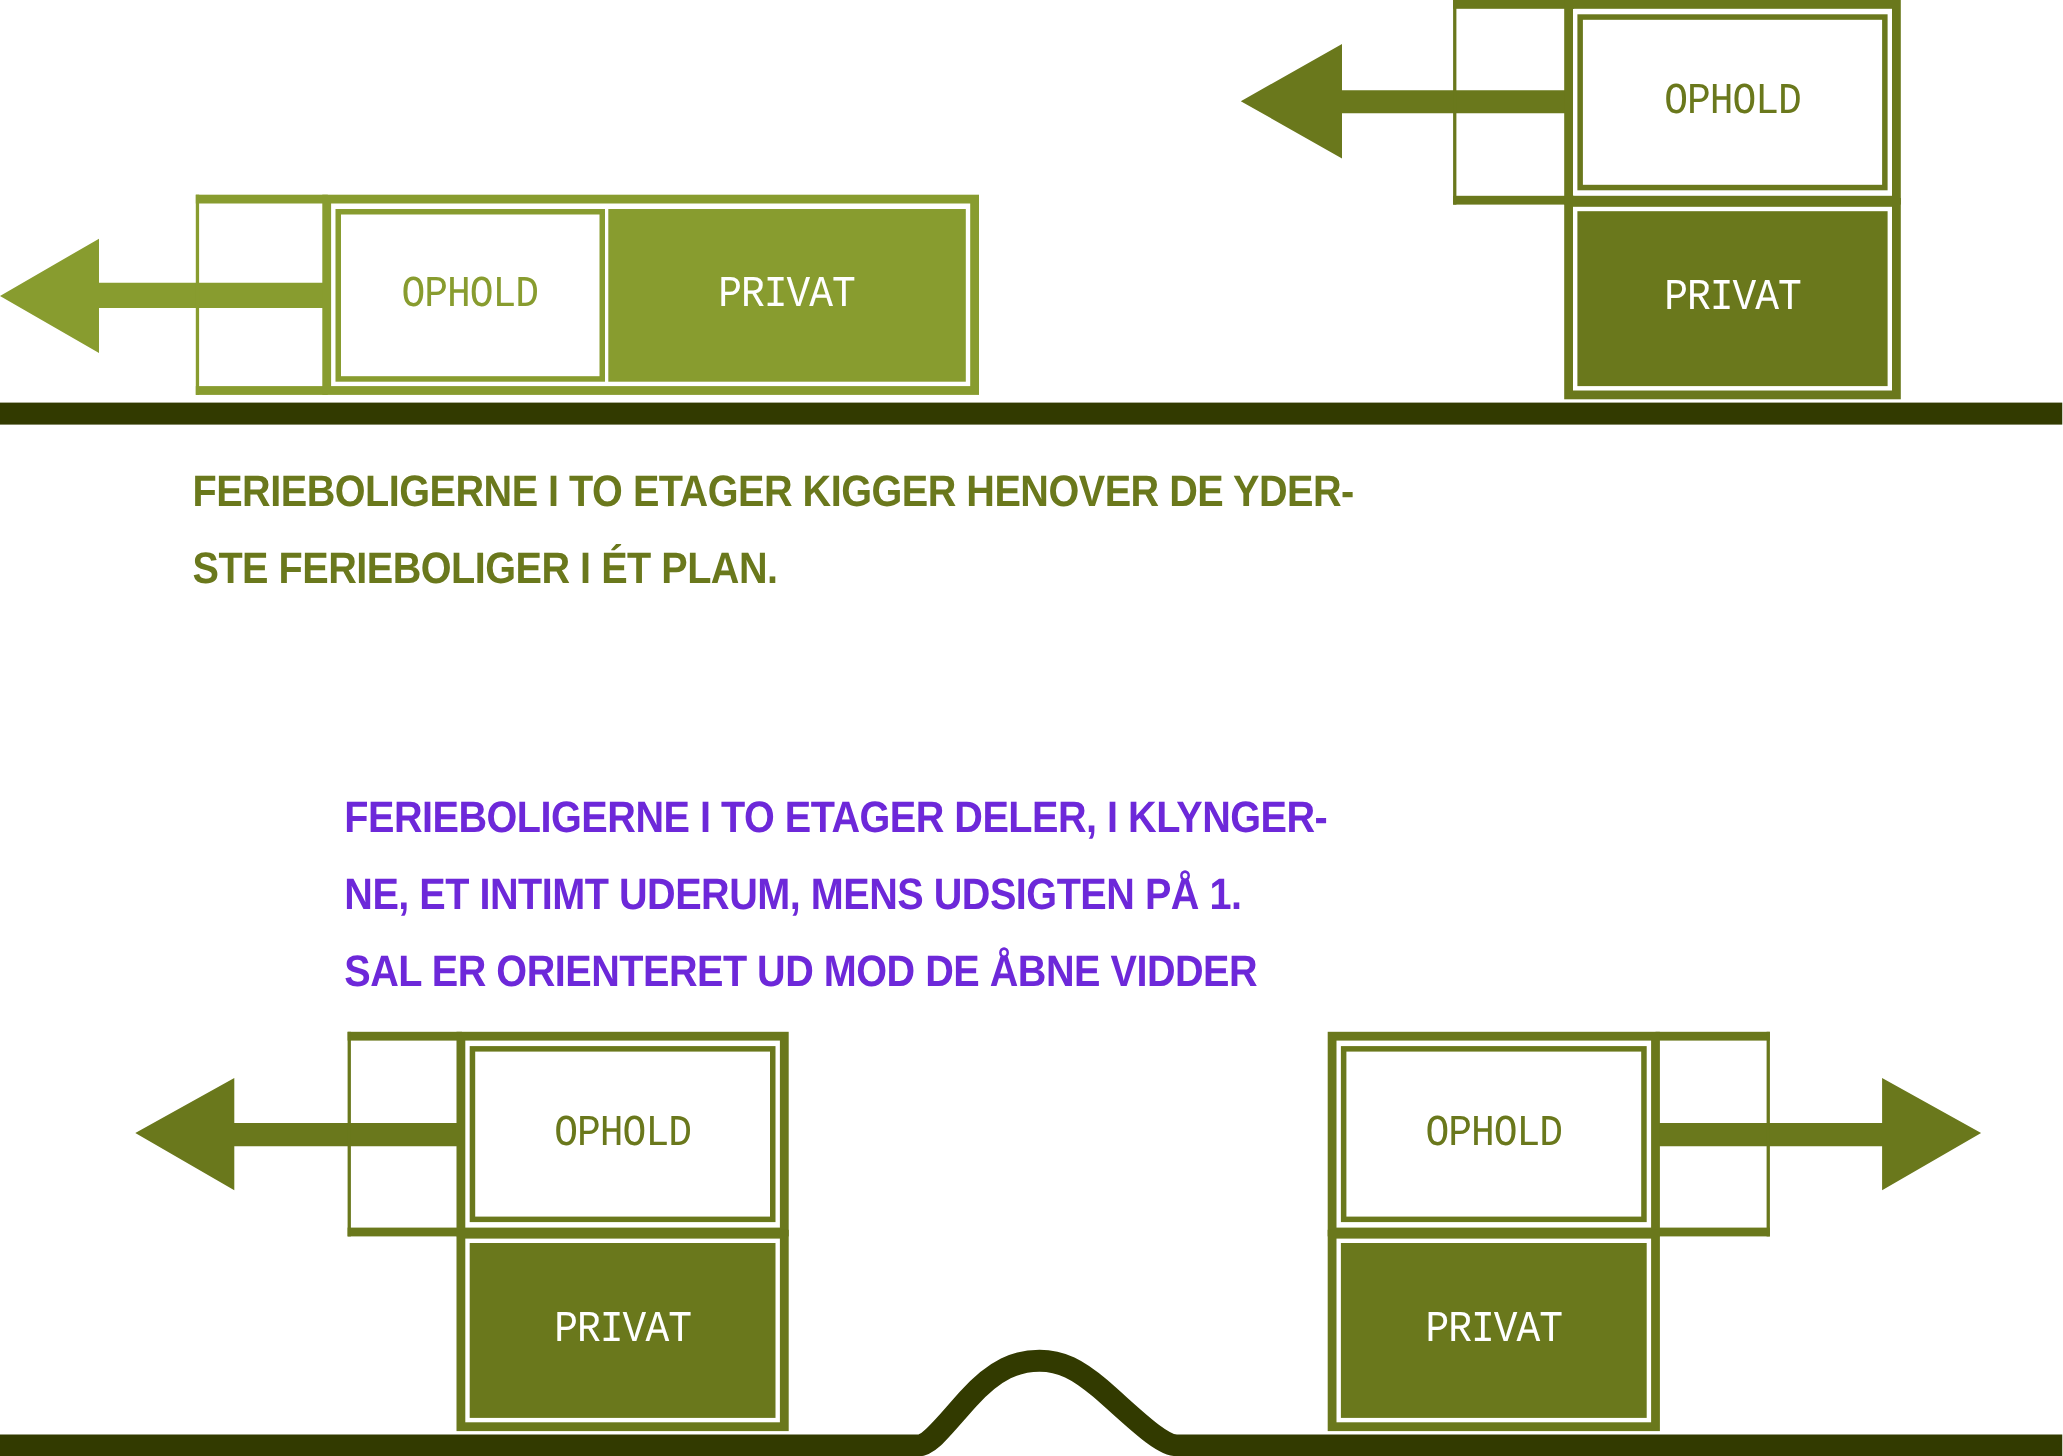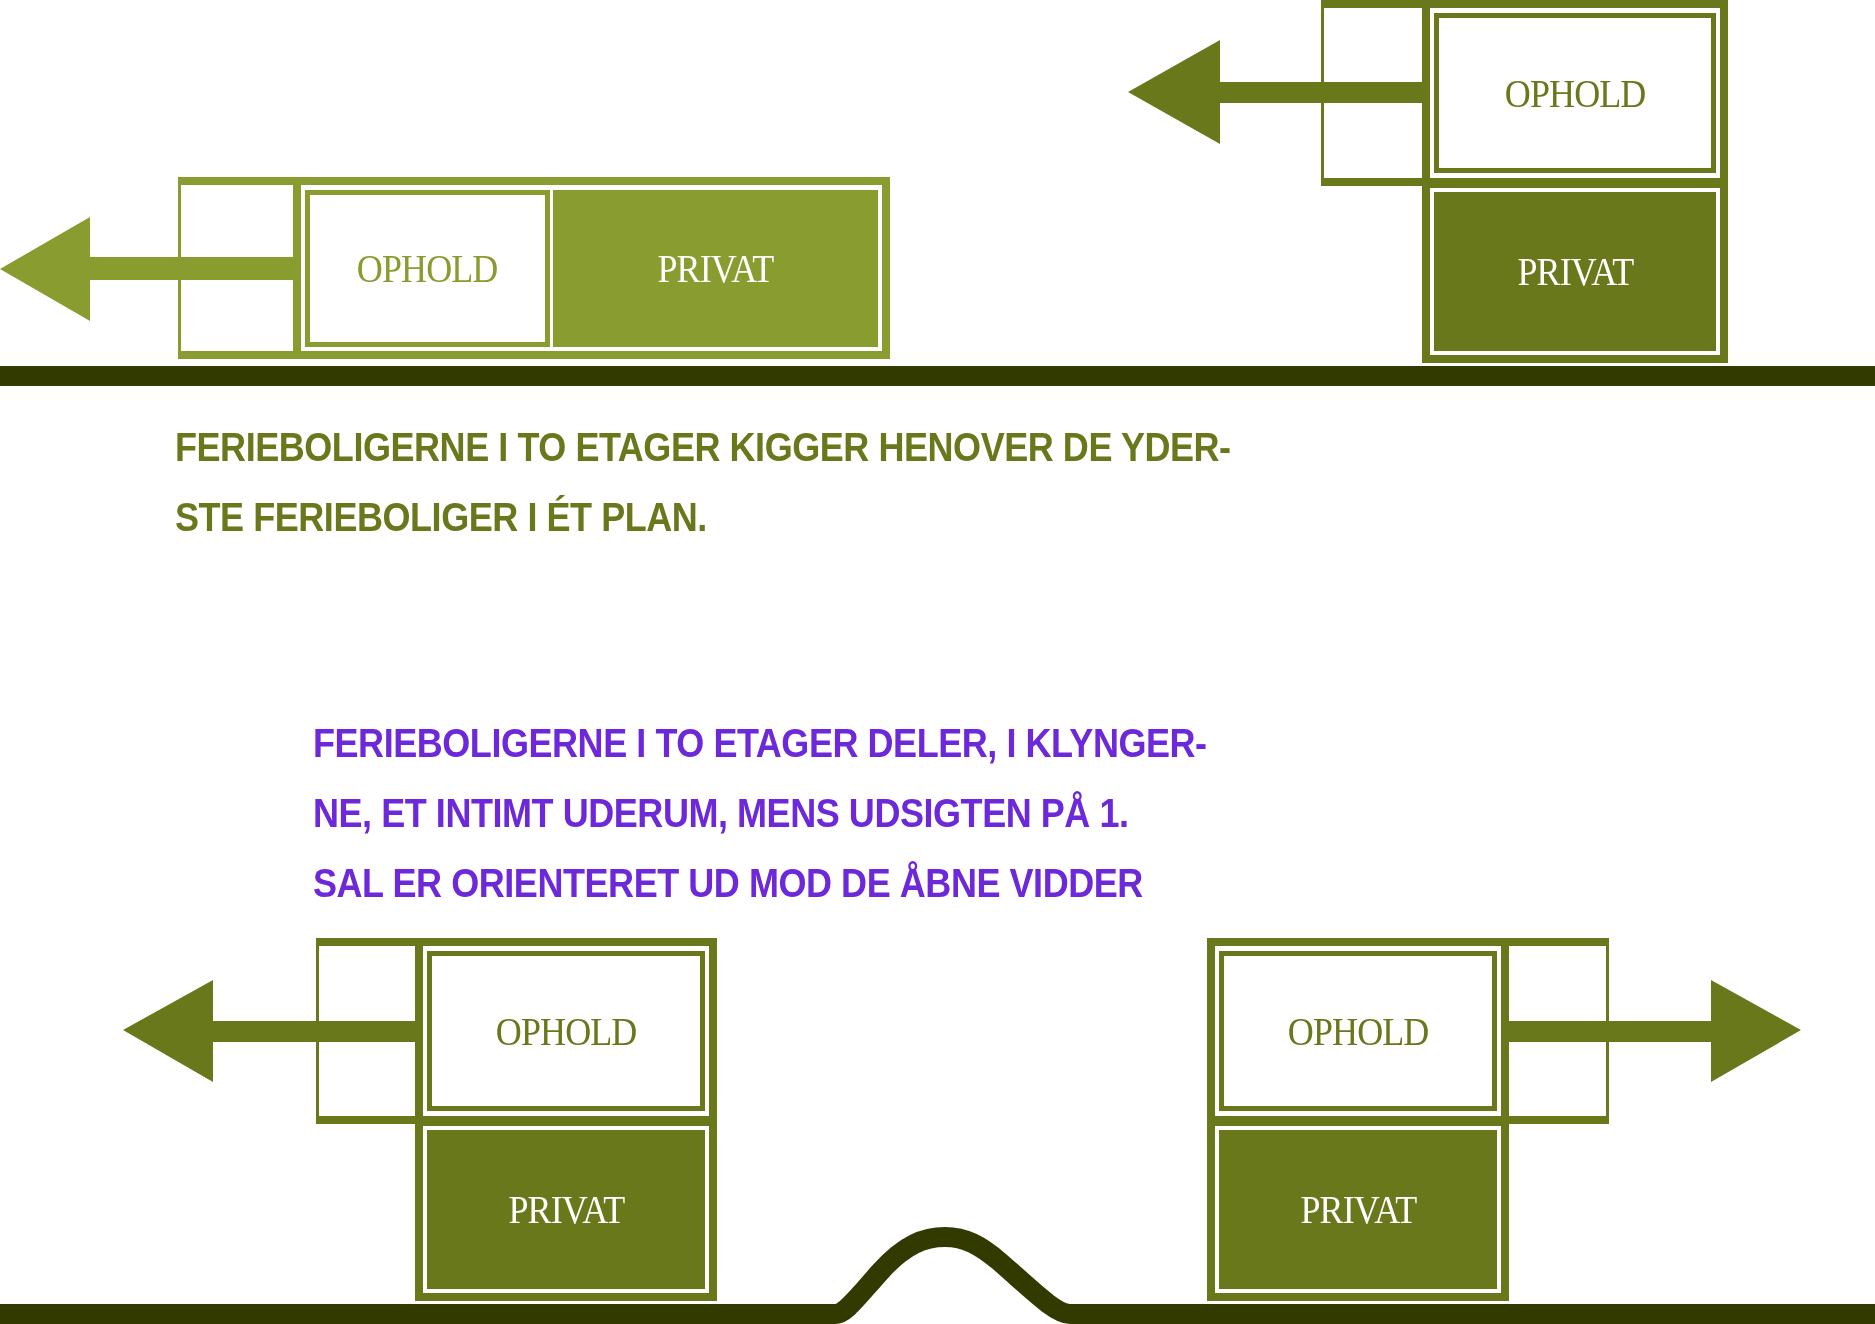--- a/index.html
+++ b/index.html
@@ -1,20 +1,20 @@
 <!DOCTYPE html>
 <html><head>
 <meta charset="utf-8">
 <style>
   html, body { margin: 0; padding: 0; background: #ffffff; }
   body { width: 1875px; height: 1324px; position: relative; overflow: hidden;
          font-family: "Liberation Sans", "DejaVu Sans", sans-serif; }
   .abs { position: absolute; }
   .room { position: absolute; box-sizing: border-box; display: flex; align-items: center;
-          justify-content: center; font-family: Liberation Serif, serif;
+          justify-content: center; font-family: Liberation Mono, monospace;
           font-size: 40px; letter-spacing: -1px; transform-origin: center; }
   .room span { display: inline-block; transform: scaleX(0.9); }
   .caption { position: absolute; font-family: "Liberation Sans", sans-serif; font-weight: bold;
              font-size: 40px; line-height: 70px; white-space: nowrap; letter-spacing: -0.5px; }
   .caption span { display: block; transform: scaleX(0.9); transform-origin: left; }
   svg { position: absolute; overflow: visible; }
 </style>
 </head>
 <body>
 

